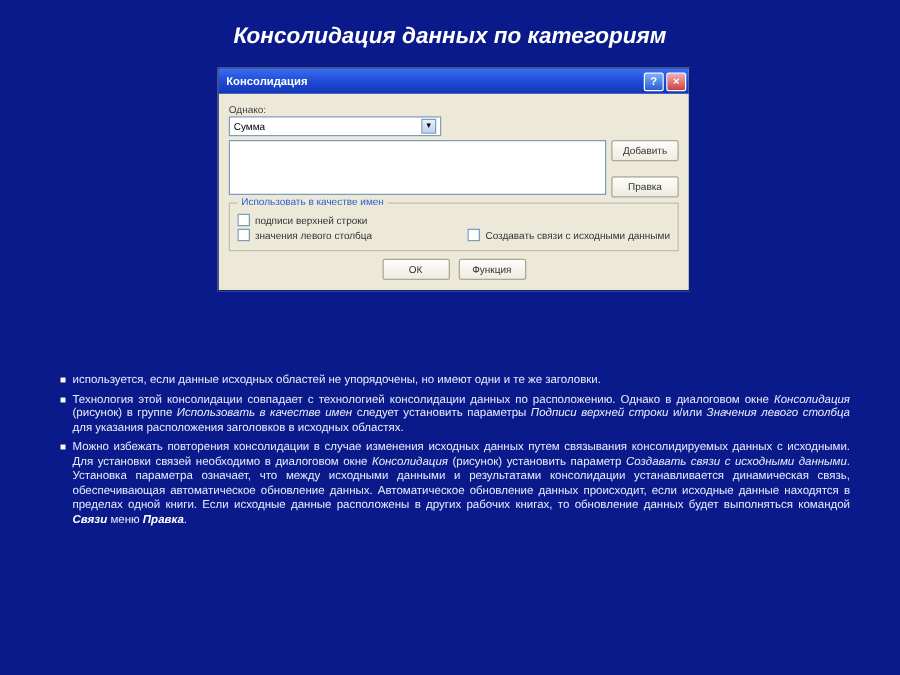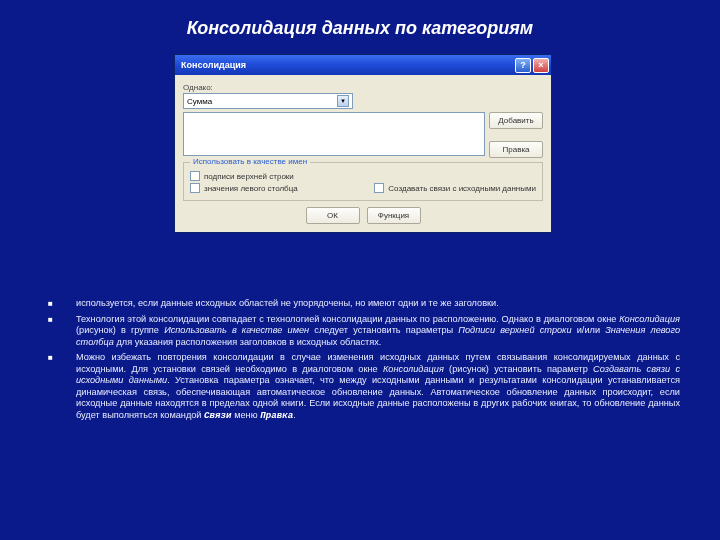--- a/index.html
+++ b/index.html
@@ -133,28 +133,28 @@
   .bullets {
     position: absolute;
     left: 48px; right: 40px;
     top: 298px;
     font-size: 9.2px;
     line-height: 1.25;
     color: #e8ecff;
     text-align: justify;
   }
   .bullets ul { list-style: none; }
-  .bullets li { position: relative; padding-left: 28px; margin-bottom: 4px; }
+  .bullets li { position: relative; padding-left: 10px; margin-bottom: 4px; }
   .bullets li::before {
     content: "■";
     position: absolute; left: 0; top: 1px;
     font-size: 8px; color: #fff;
   }
   .em { font-style: italic; }
-  .emb { font-style: italic; font-weight: bold; color: #fff; font-family: Liberation Mono, monospace; }
+  .emb { font-style: italic; font-weight: bold; color: #fff; }
 </style>
 </head>
 <body>
 
 <div class="slide-title">Консолидация данных по категориям</div>
 
 <div class="dialog">
   <div class="titlebar">
     <span>Консолидация</span>
     <span class="spacer"></span>

